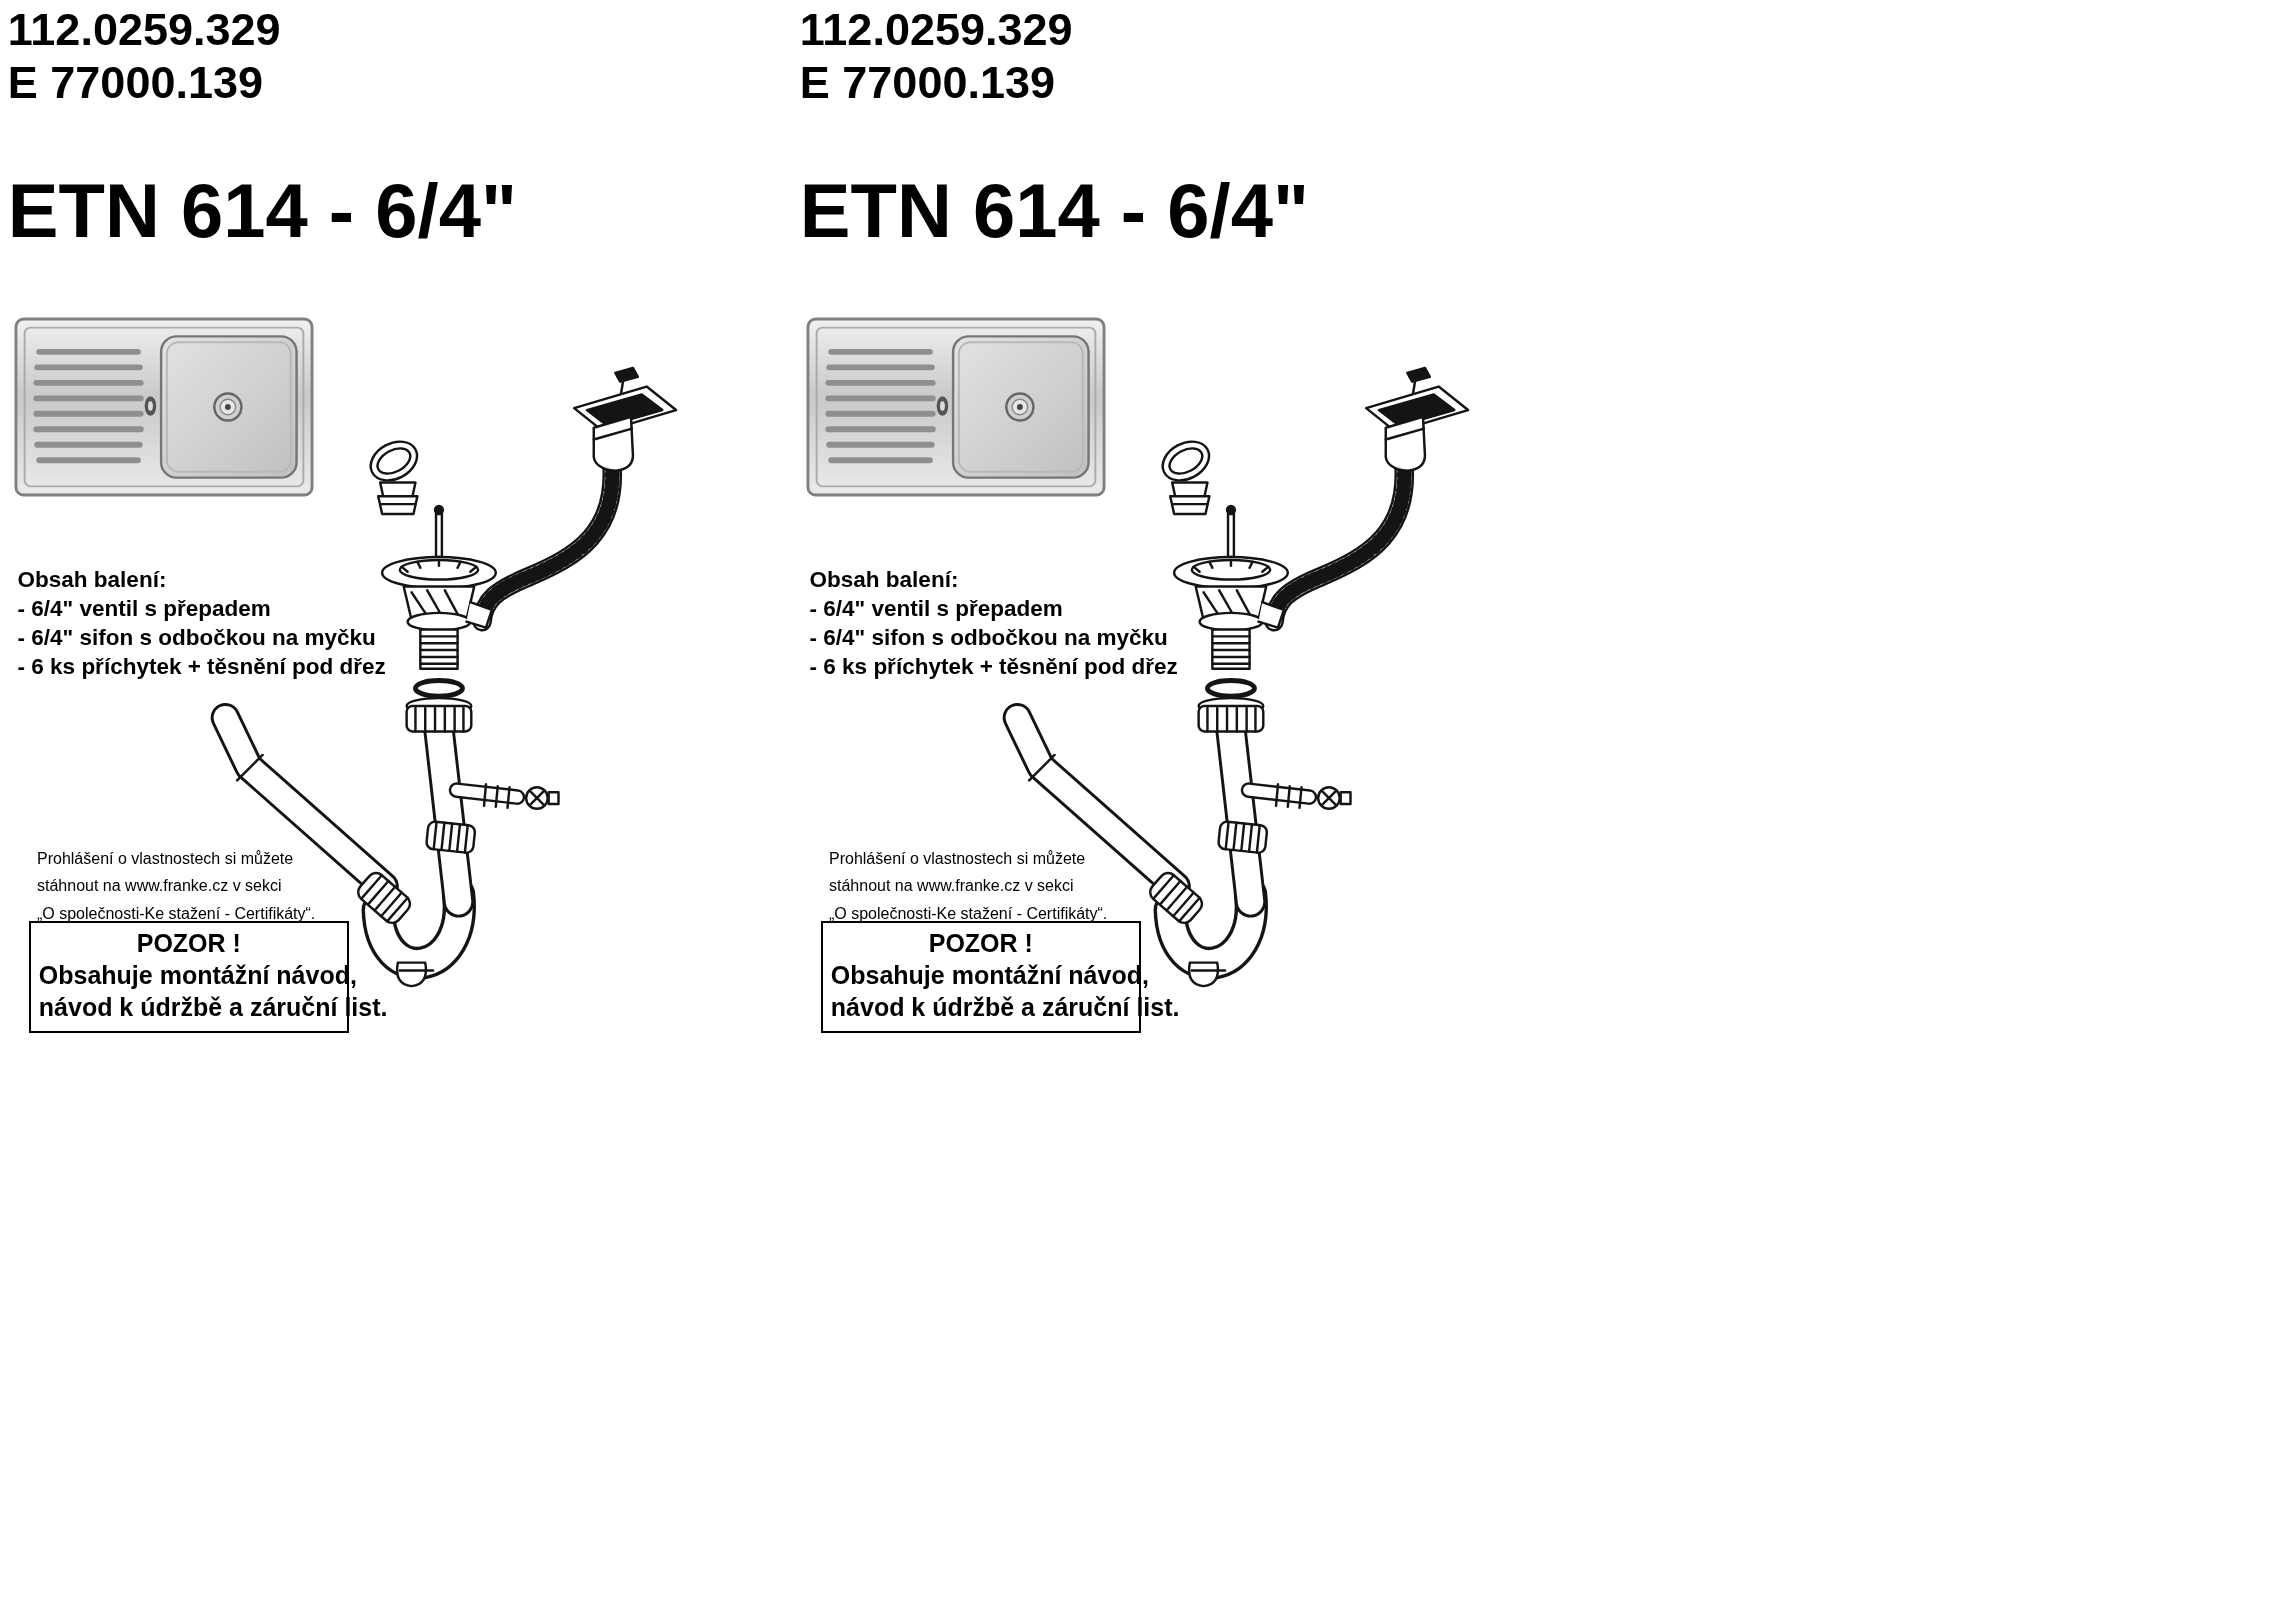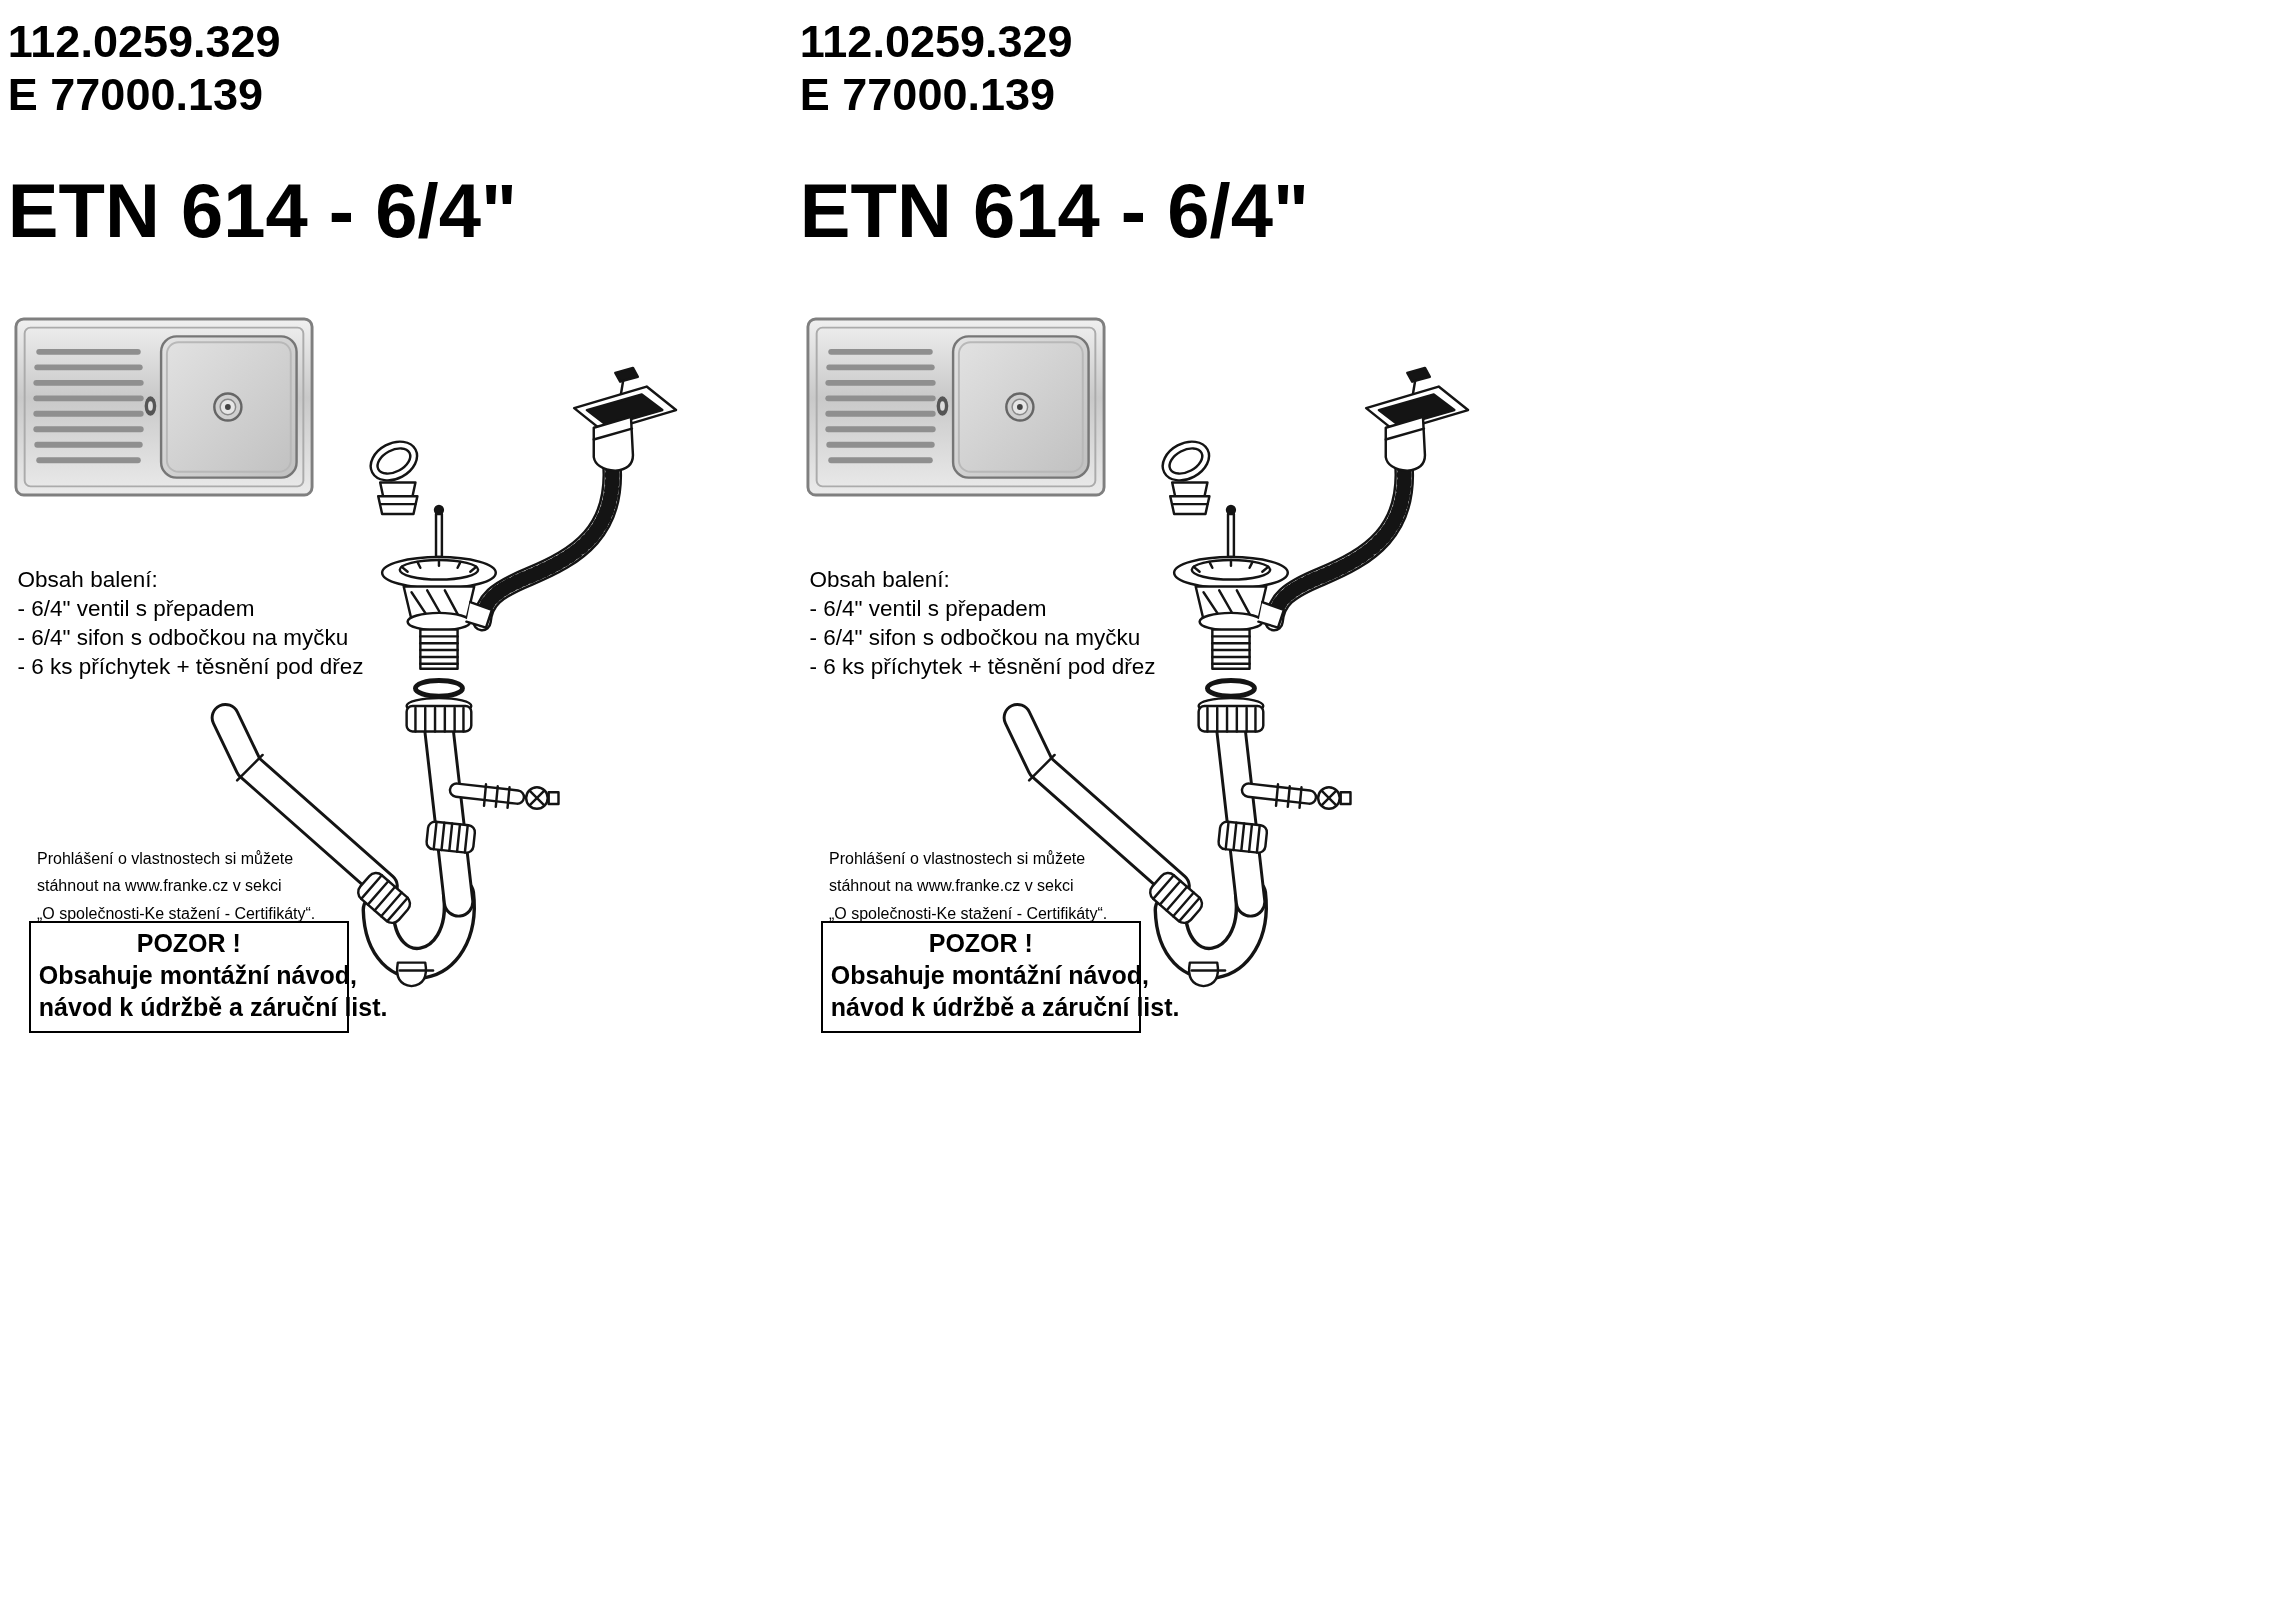--- a/index.html
+++ b/index.html
@@ -4,29 +4,29 @@
 <style>
   html,body{margin:0;padding:0;}
   body{
     width:2293px;height:1621px;background:#ffffff;position:relative;
     font-family:"Liberation Sans", sans-serif;color:#000;overflow:hidden;
   }
   .panel{position:absolute;top:0;width:765px;height:1621px;}
   #panel-left{left:0;}
   #panel-right{left:792px;}
 
-  .codes{position:absolute;left:7.8px;top:15px;}
+  .codes{position:absolute;left:7.8px;top:3px;}
   .code{font-weight:bold;font-size:45px;line-height:53px;white-space:nowrap;}
 
   .title{position:absolute;left:7.8px;top:173px;font-weight:bold;font-size:76px;line-height:1;white-space:nowrap;}
 
   .sink{position:absolute;left:13.7px;top:316px;width:300px;height:182px;}
   .assembly{position:absolute;left:192px;top:365px;width:490px;height:676px;}
 
-  .contents{position:absolute;left:17.6px;top:565px;font-weight:normal;font-size:22.5px;line-height:29px;white-space:nowrap;}
+  .contents{position:absolute;left:17.6px;top:565px;font-weight:bold;font-size:22.5px;line-height:29px;white-space:nowrap;}
   .declaration{position:absolute;left:37px;top:845px;font-size:16px;line-height:27.4px;white-space:nowrap;}
 
   .warning{
     position:absolute;left:29px;top:921px;width:300px;
     border:2.9px solid #000;padding:3.9px 7.8px 7.8px 7.8px;
     font-weight:bold;font-size:25px;line-height:32px;white-space:nowrap;
   }
   .warning-title{text-align:center;}
 </style>
 </head>

